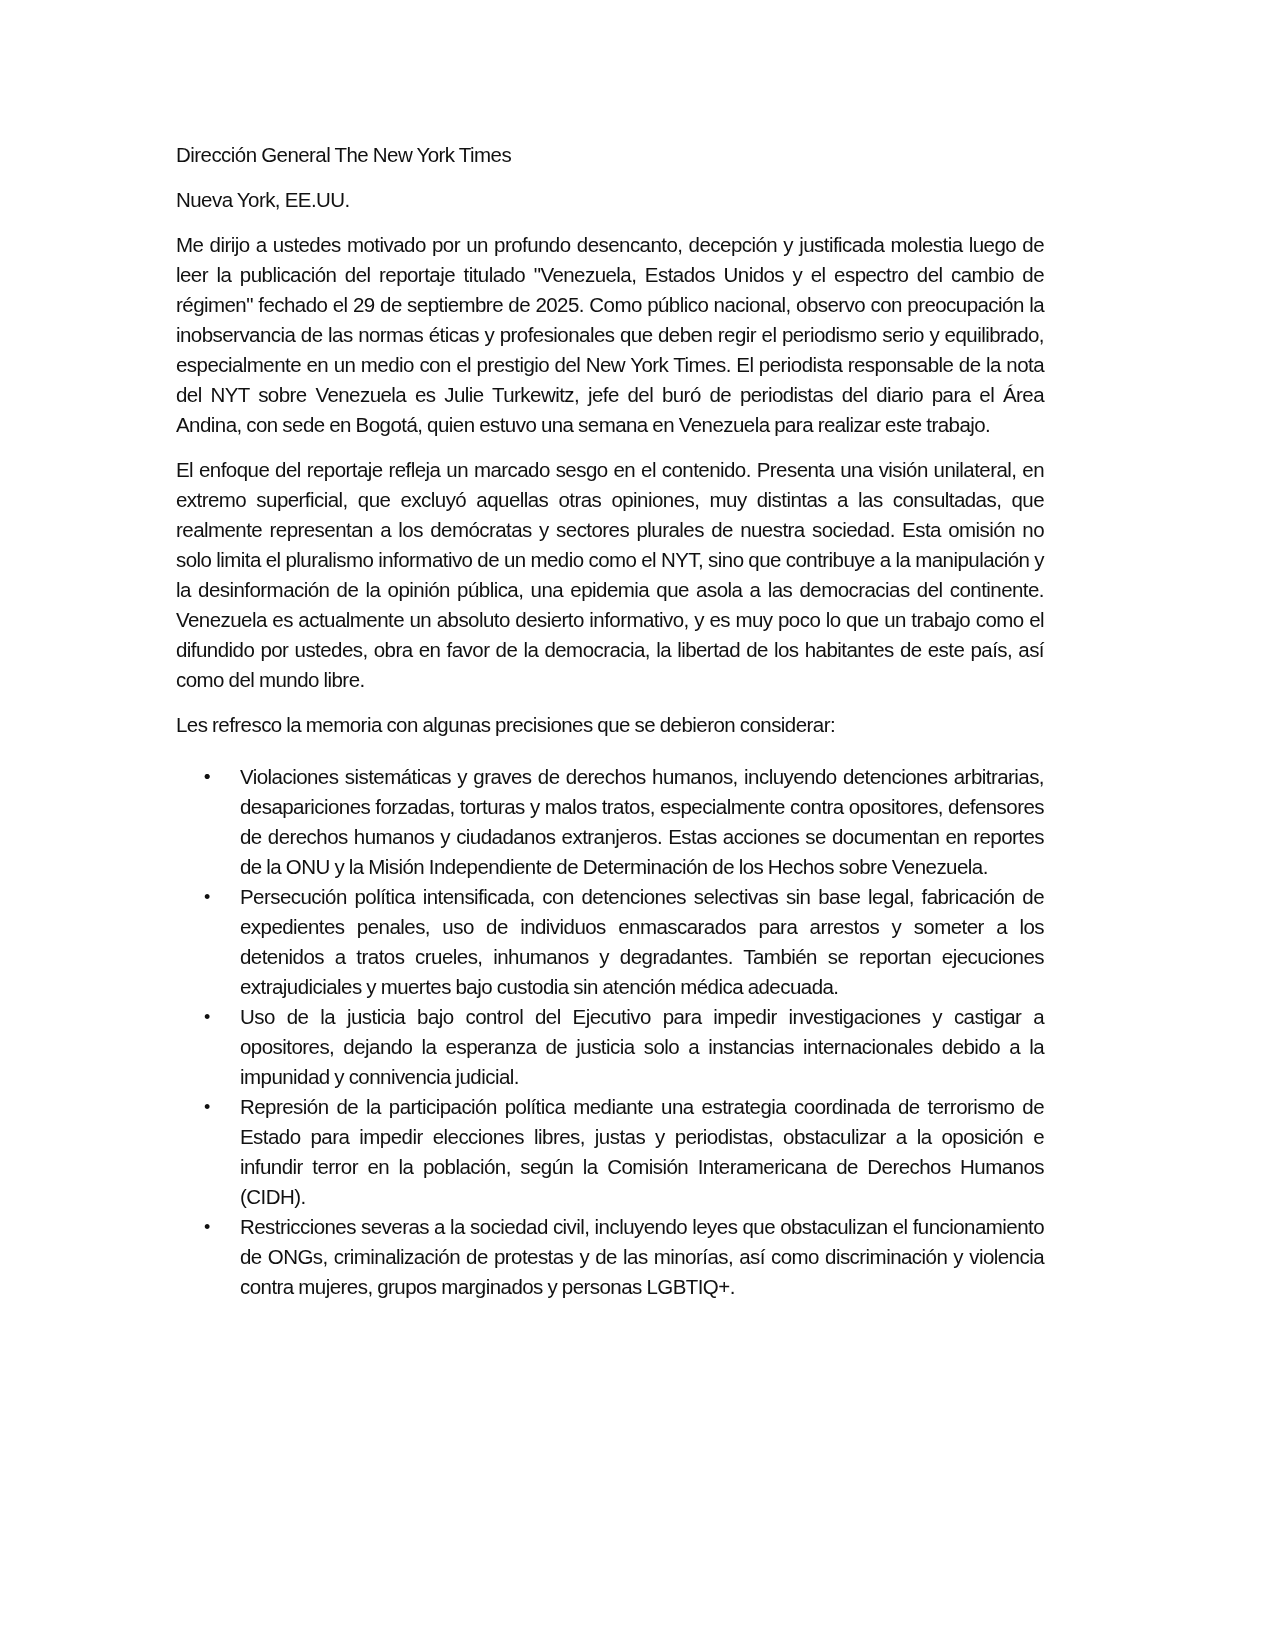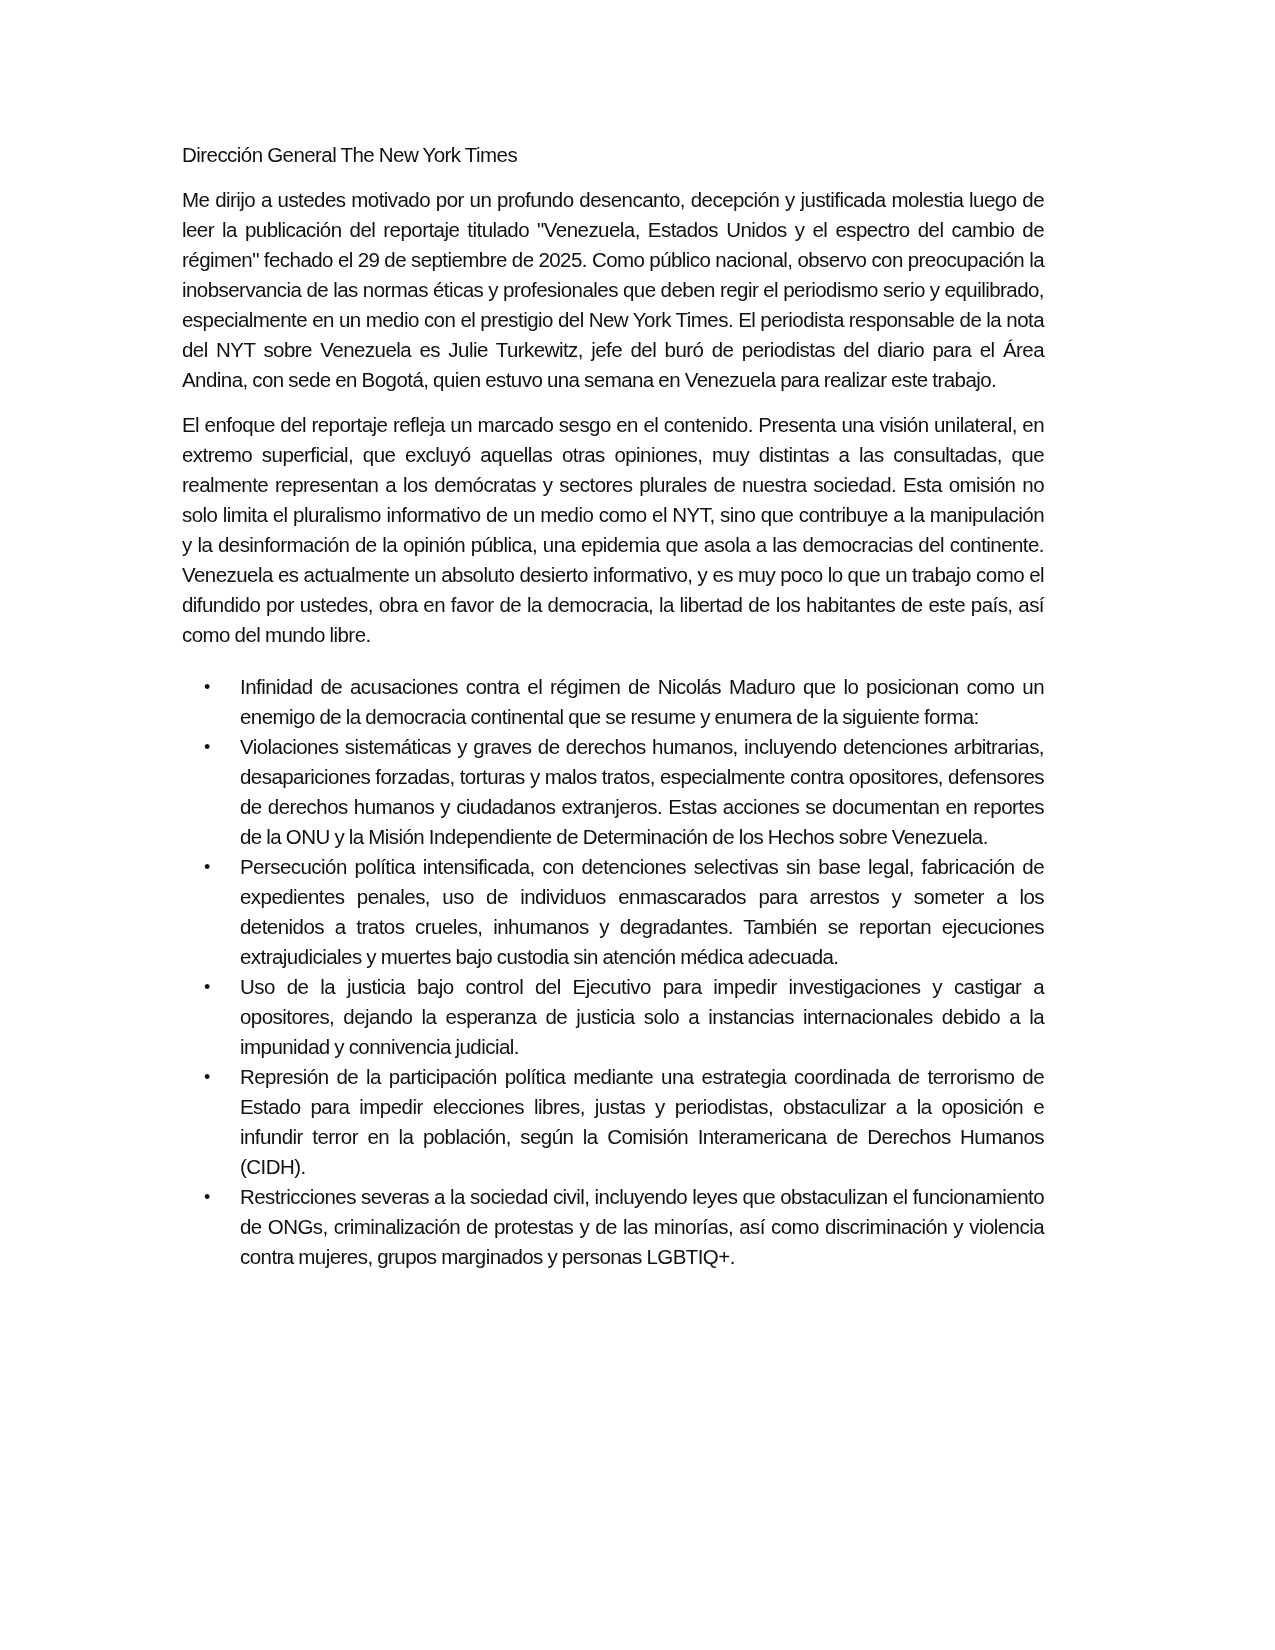--- a/index.html
+++ b/index.html
@@ -19,21 +19,21 @@
       position: absolute;
       left: 168px;
       top: 140px;
       width: 876px;
       font-size: 20.5px;
       line-height: 30px;
       letter-spacing: -0.55px;
       word-spacing: -0.5px;
     }
     .p {
-      margin: 0 0 15px 14px;
+      margin: 0 0 15px 8px;
       text-align: justify;
     }
     .p.short {
       text-align: left;
     }
     .addr1 { margin-bottom: 15px; }
     ul.bullets {
       list-style: none;
       margin: 22px 0 0 0;
       padding: 0;
@@ -49,28 +49,29 @@
       left: 36px;
       top: 0;
       font-size: 18px;
     }
   </style>
 </head>
 <body>
 
 <div class="page">
   <p class="p short addr1">Dirección General The New York Times</p>
+  <p class="p short">Nueva York, EE.UU.</p>
 
   <p class="p">Me dirijo a ustedes motivado por un profundo desencanto, decepción y justificada molestia luego de leer la publicación del reportaje titulado "Venezuela, Estados Unidos y el espectro del cambio de régimen" fechado el 29 de septiembre de 2025. Como público nacional, observo con preocupación la inobservancia de las normas éticas y profesionales que deben regir el periodismo serio y equilibrado, especialmente en un medio con el prestigio del New York Times. El periodista responsable de la nota del NYT sobre Venezuela es Julie Turkewitz, jefe del buró de periodistas del diario para el Área Andina, con sede en Bogotá, quien estuvo una semana en Venezuela para realizar este trabajo.</p>
   <p class="p">El enfoque del reportaje refleja un marcado sesgo en el contenido. Presenta una visión unilateral, en extremo superficial, que excluyó aquellas otras opiniones, muy distintas a las consultadas, que realmente representan a los demócratas y sectores plurales de nuestra sociedad. Esta omisión no solo limita el pluralismo informativo de un medio como el NYT, sino que contribuye a la manipulación y la desinformación de la opinión pública, una epidemia que asola a las democracias del continente. Venezuela es actualmente un absoluto desierto informativo, y es muy poco lo que un trabajo como el difundido por ustedes, obra en favor de la democracia, la libertad de los habitantes de este país, así como del mundo libre.</p>
+  <p class="p short">Les refresco la memoria con algunas precisiones que se debieron considerar:</p>
 
   <ul class="bullets">
     <li>
       <span class="bullet">•</span>
-      <span>Infinidad de acusaciones contra el régimen de Nicolás Maduro que lo posicionan como un enemigo de la democracia continental que se resume y enumera de la siguiente forma:</span>
     </li>
     <li>
       <span class="bullet">•</span>
       <span>Violaciones sistemáticas y graves de derechos humanos, incluyendo detenciones arbitrarias, desapariciones forzadas, torturas y malos tratos, especialmente contra opositores, defensores de derechos humanos y ciudadanos extranjeros. Estas acciones se documentan en reportes de la ONU y la Misión Independiente de Determinación de los Hechos sobre Venezuela.</span>
     </li>
     <li>
       <span class="bullet">•</span>
       <span>Persecución política intensificada, con detenciones selectivas sin base legal, fabricación de expedientes penales, uso de individuos enmascarados para arrestos y someter a los detenidos a tratos crueles, inhumanos y degradantes. También se reportan ejecuciones extrajudiciales y muertes bajo custodia sin atención médica adecuada.</span>
     </li>
     <li>

